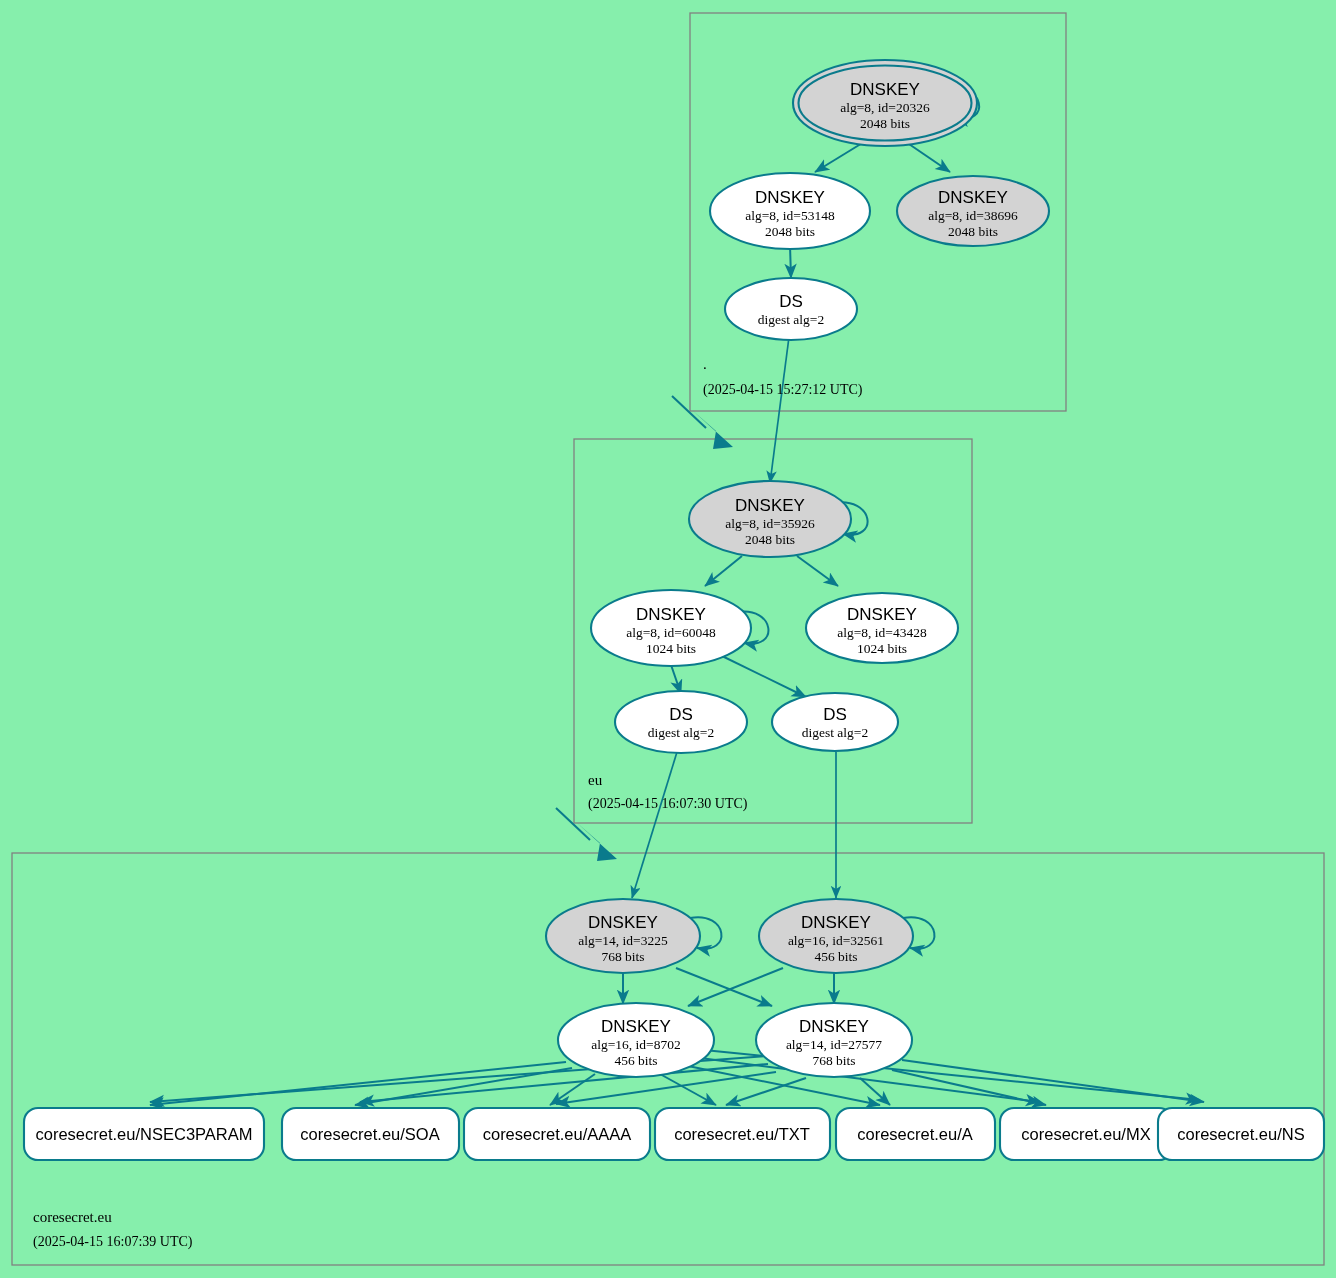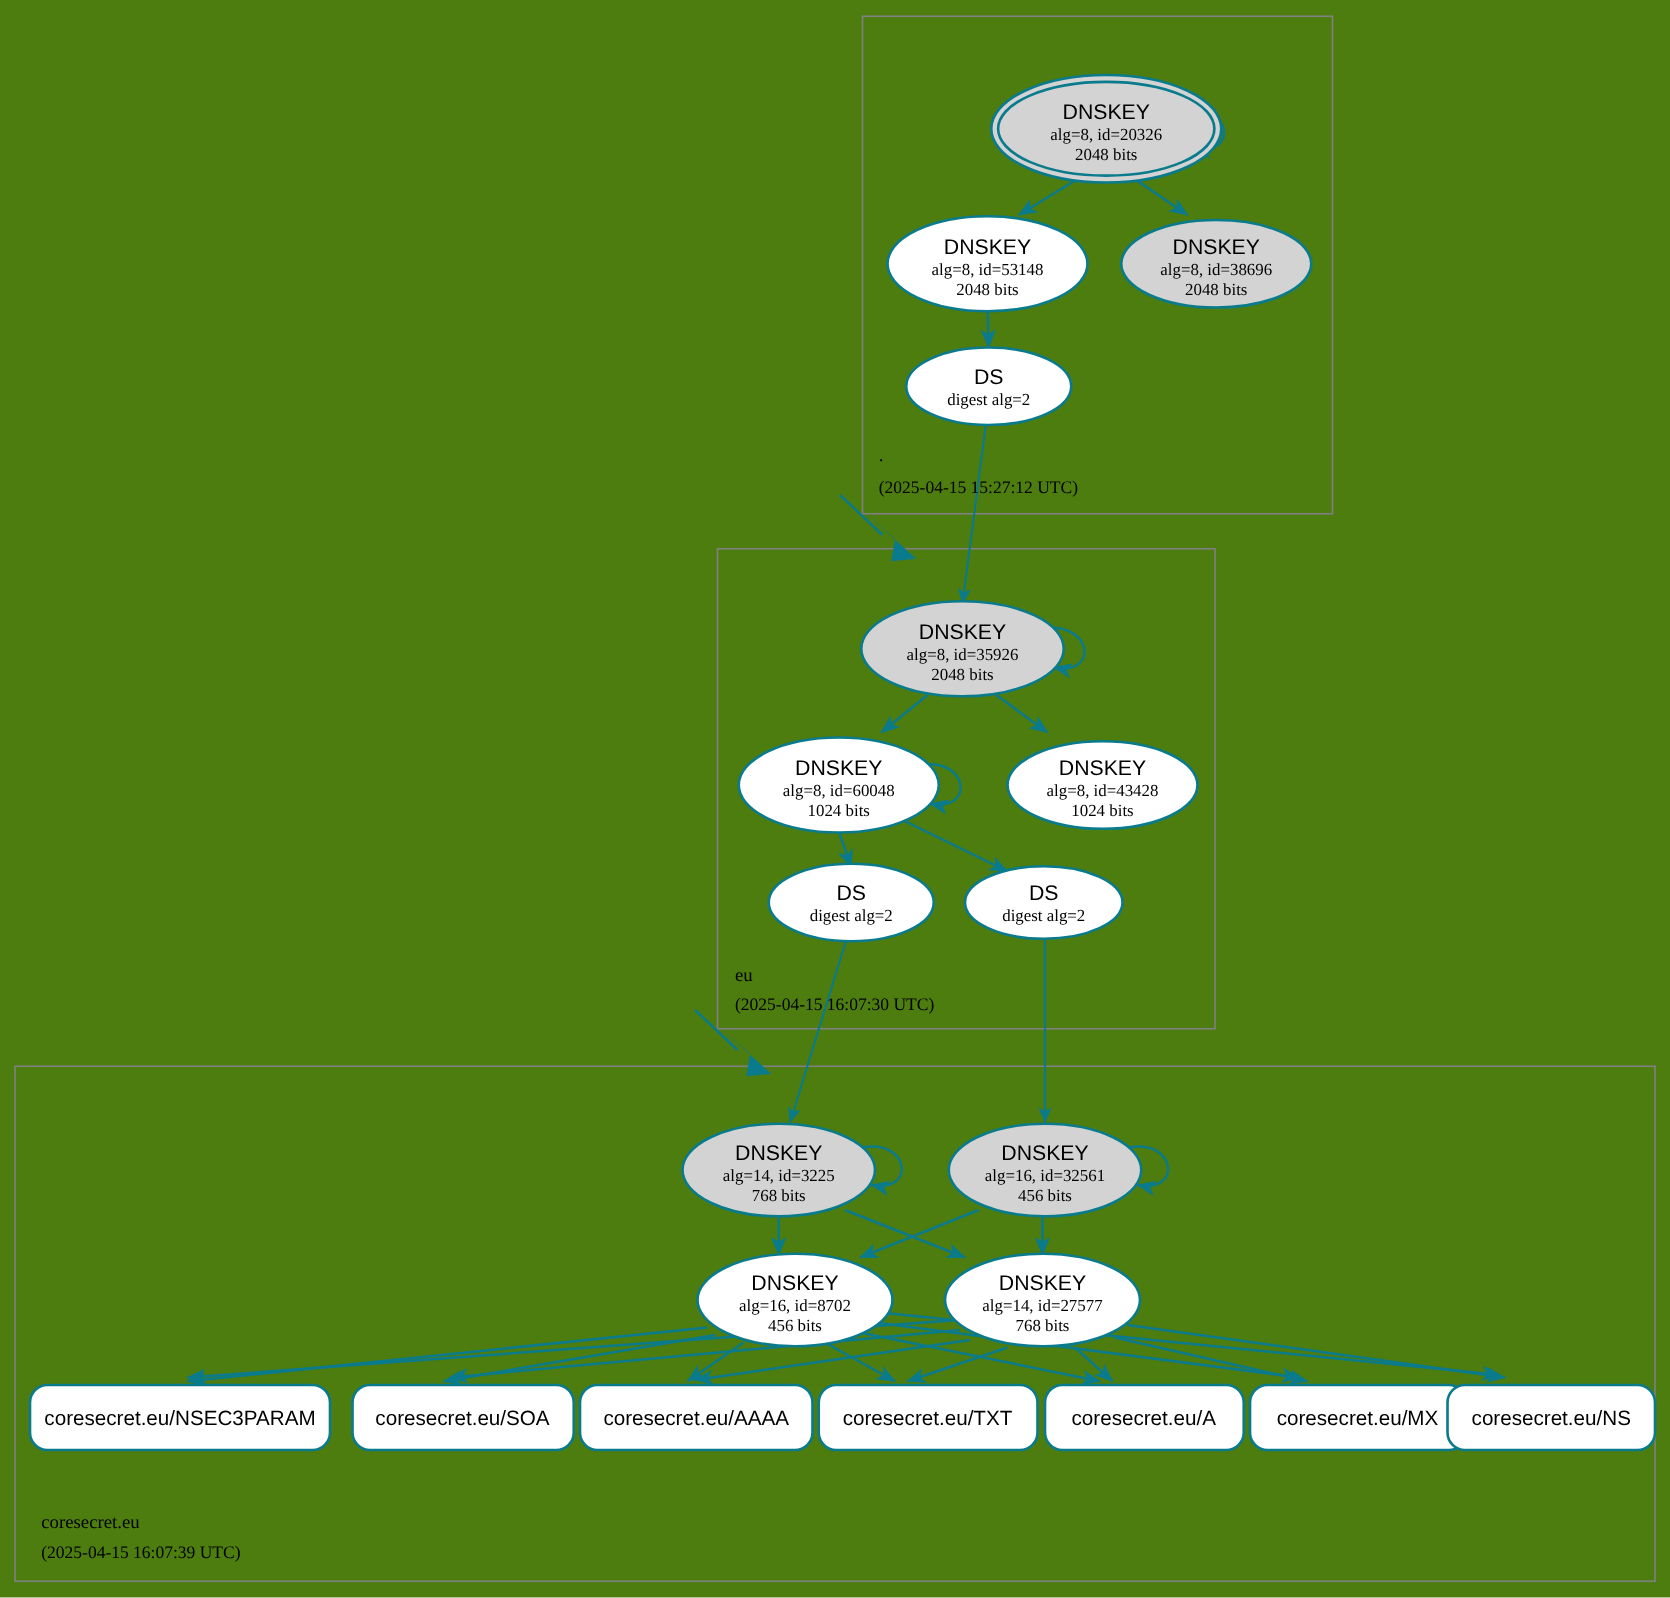--- a/index.html
+++ b/index.html
@@ -8,21 +8,21 @@
     background: #ffffff;
   }
   body {
     font-family: "Liberation Sans", sans-serif;
   }
   #canvas {
     position: relative;
     width: 1336px;
     height: 1278px;
     overflow: hidden;
-    background: #4d7c0f;
+    background: #86efac;
   }
   svg#graph {
     position: absolute;
     top: 0;
     left: 0;
     width: 1336px;
     height: 1278px;
   }
   .zone-box {
     fill: none;

